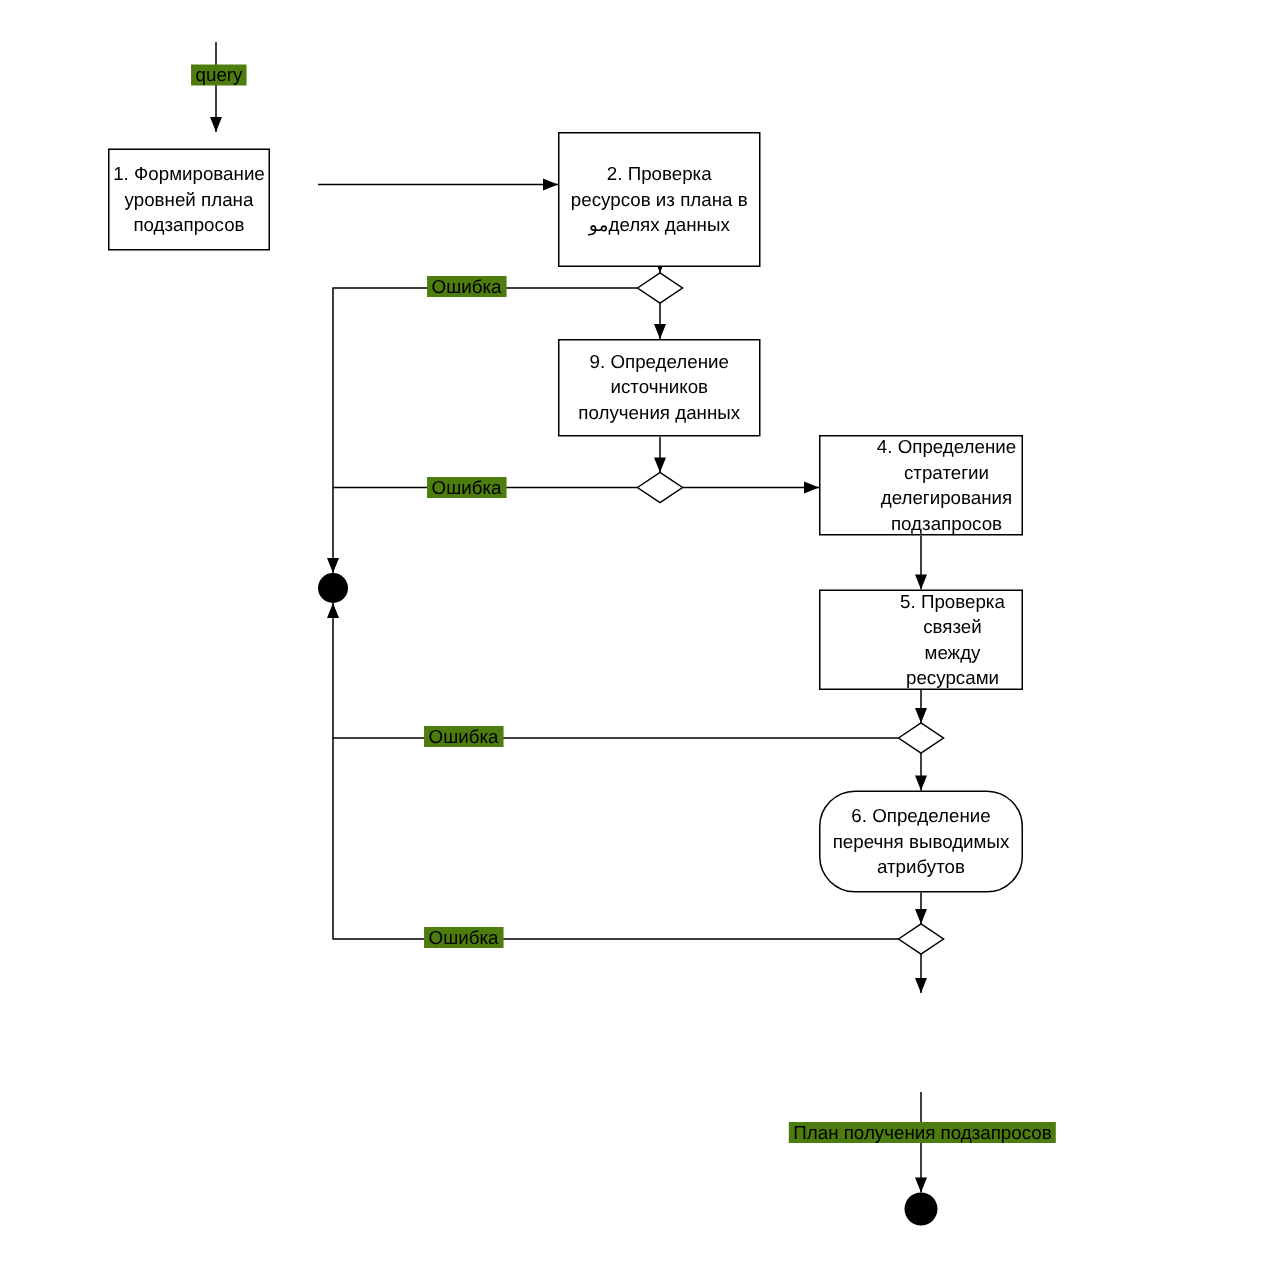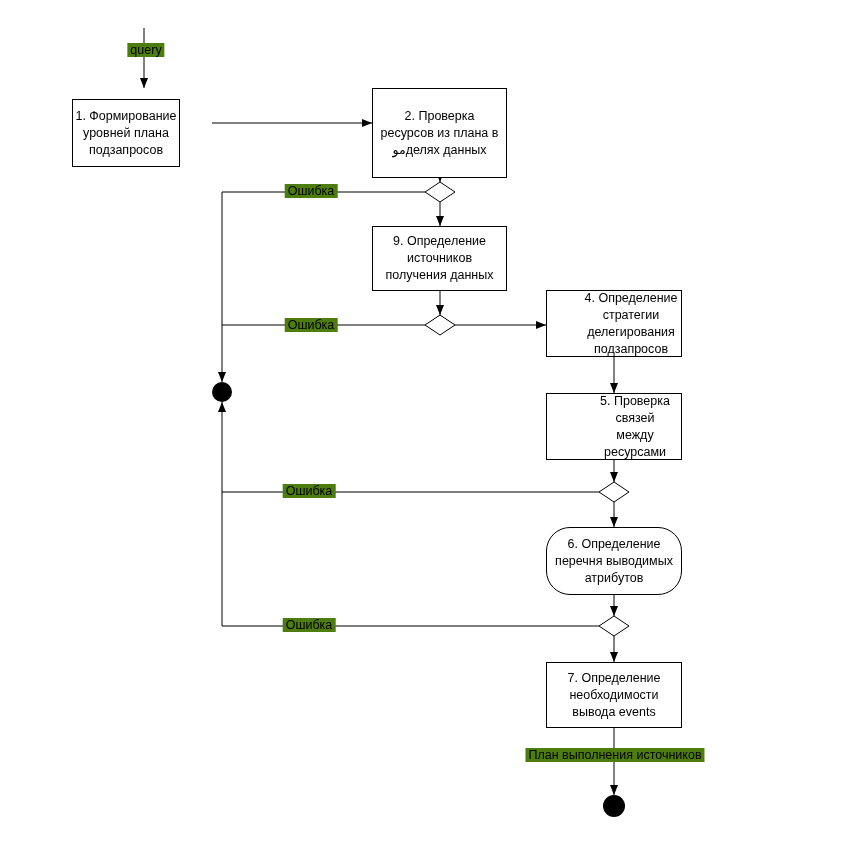--- a/index.html
+++ b/index.html
@@ -105,24 +105,21 @@
 получения данных</div>
   <div class="node" style="left:546px; top:290px; width:136px; height:67px;padding-left:36px;">4. Определение
 стратегии
 делегирования
 подзапросов</div>
   <div class="node" style="left:546px; top:393px; width:136px; height:67px;padding-left:44px;">5. Проверка связей
 между ресурсами</div>
   <div class="node" style="left:546px; top:527px; width:136px; height:68px;border-radius:24px;">6. Определение
 перечня выводимых
 атрибутов</div>
-  <div class="node" style="left:546px; top:662px; width:136px; height:66px;">7. Определение
-необходимости
-вывода events</div>
 
   <div class="edge-label" style="left:146px; top:50px;">query</div>
   <div class="edge-label" style="left:311px; top:191px;">Ошибка</div>
   <div class="edge-label" style="left:311px; top:325px;">Ошибка</div>
   <div class="edge-label" style="left:309px; top:491px;">Ошибка</div>
   <div class="edge-label" style="left:309px; top:625px;">Ошибка</div>
-  <div class="edge-label" style="left:615px; top:755px;">План выполнения источников</div>
+  <div class="edge-label" style="left:615px; top:755px;">План получения подзапросов</div>
 
 </div>
 
 </body></html>

